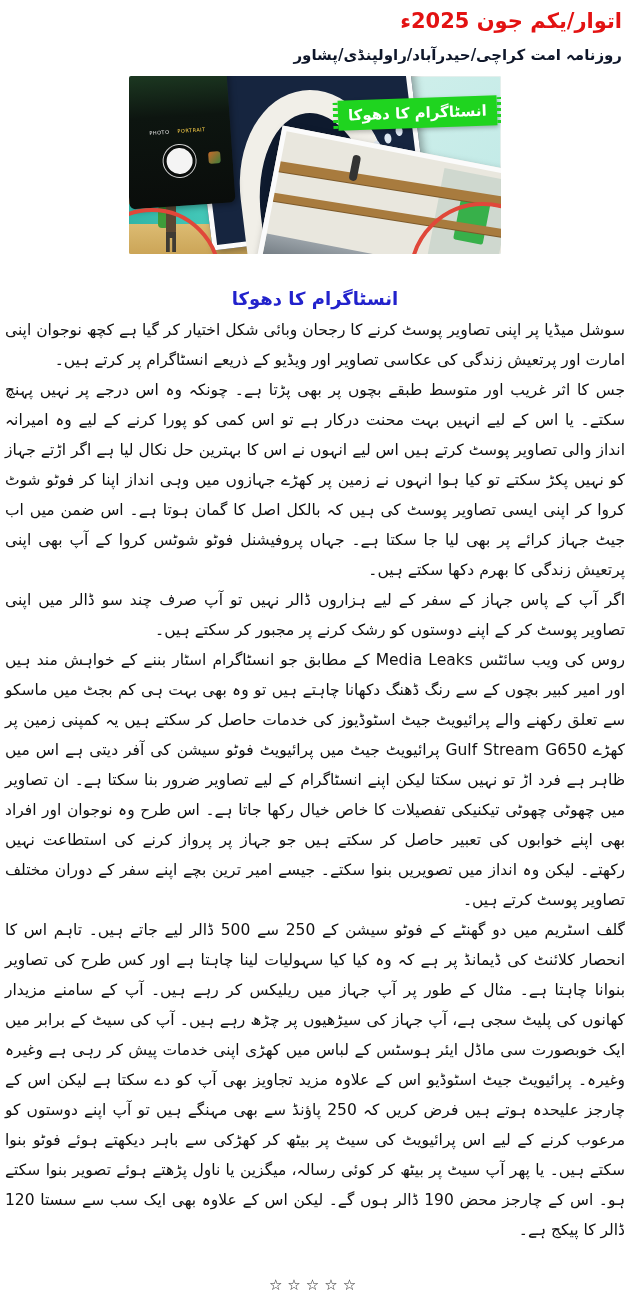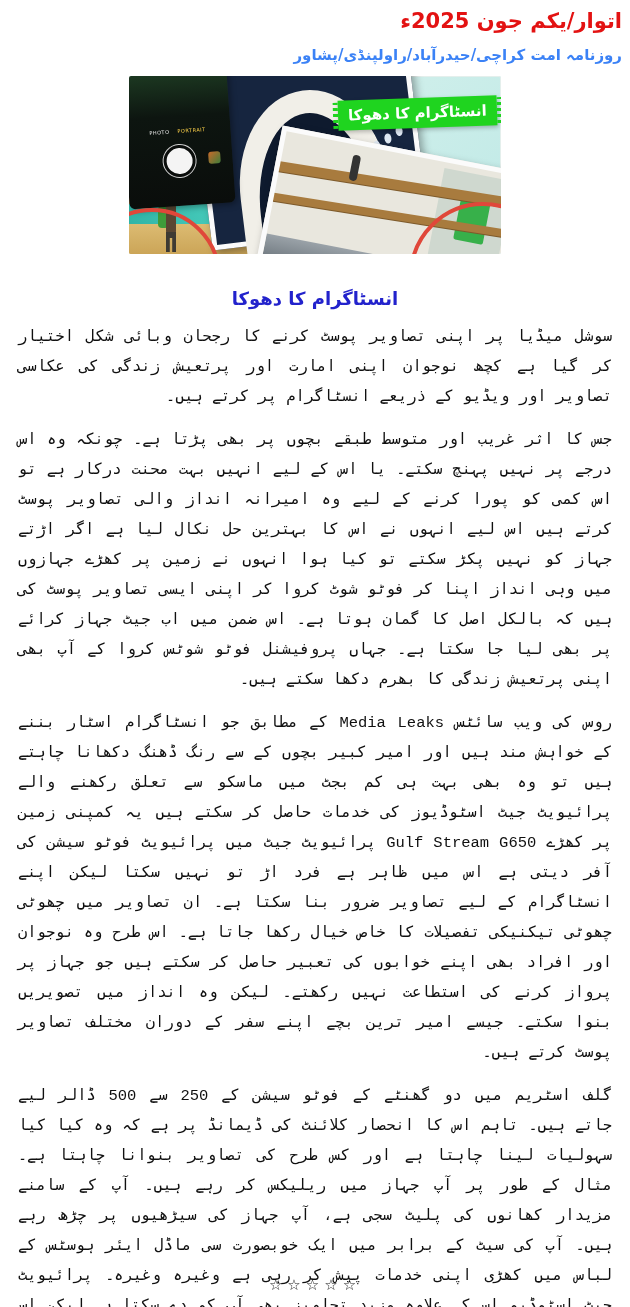--- a/index.html
+++ b/index.html
@@ -8,21 +8,21 @@
     font-family:"DejaVu Sans",sans-serif;color:#111;overflow:hidden;
   }
   .page{width:630px;height:1302px;position:relative;background:#fff;}
 
   
   .header{padding:6px 8px 0 8px;direction:rtl;text-align:right;}
   .date-line{
     color:#e31212;font-weight:bold;font-size:21px;line-height:30px;
   }
   .edition-line{
-    color:#3b82f6;font-size:15px;font-weight:bold;line-height:26px;margin-top:6px;
+    color:#0f172a;font-size:15px;font-weight:bold;line-height:26px;margin-top:6px;
   }
 
   
   .collage{
     position:relative;width:372px;height:178px;margin:8px auto 0 auto;
     background:linear-gradient(135deg,#eef8f2 0%,#cdeeea 55%,#bfe9e6 100%);
     overflow:hidden;border-radius:2px;box-shadow:0 0 0 1px #e4efec inset;
   }
   .phone-ui{
     position:absolute;left:-4px;top:-6px;width:106px;height:136px;
@@ -112,21 +112,21 @@
 
   
   .article-title{
     margin:34px 0 4px 0;text-align:center;color:#2222cc;
     font-size:18px;font-weight:bold;direction:rtl;
   }
   .article-body{
     direction:rtl;text-align:justify;margin:6px 5px 0 5px;
     font-size:15.5px;line-height:30px;color:#101010;
   }
-  .article-body p{margin:13px;padding:0;font-family:Liberation Mono, monospace;}
+  .article-body p{margin:0;padding:0;}
 
   
   .stars{
     position:absolute;left:0;bottom:8px;width:100%;text-align:center;
     font-size:15px;letter-spacing:5px;color:#222;
   }
 </style>
 </head>
 <body>
 
@@ -186,20 +186,21 @@
 
     <div class="arc left"></div>
     <div class="arc right"></div>
   </div>
 
   <h1 class="article-title">انسٹاگرام کا دھوکا</h1>
 
   <div class="article-body">
     <p>سوشل میڈیا پر اپنی تصاویر پوسٹ کرنے کا رجحان وبائی شکل اختیار کر گیا ہے کچھ نوجوان اپنی امارت اور پرتعیش زندگی کی عکاسی تصاویر اور ویڈیو کے ذریعے انسٹاگرام پر کرتے ہیں۔</p>
     <p>جس کا اثر غریب اور متوسط طبقے بچوں پر بھی پڑتا ہے۔ چونکہ وہ اس درجے پر نہیں پہنچ سکتے۔ یا اس کے لیے انہیں بہت محنت درکار ہے تو اس کمی کو پورا کرنے کے لیے وہ امیرانہ انداز والی تصاویر پوسٹ کرتے ہیں اس لیے انہوں نے اس کا بہترین حل نکال لیا ہے اگر اڑتے جہاز کو نہیں پکڑ سکتے تو کیا ہوا انہوں نے زمین پر کھڑے جہازوں میں وہی انداز اپنا کر فوٹو شوٹ کروا کر اپنی ایسی تصاویر پوسٹ کی ہیں کہ بالکل اصل کا گمان ہوتا ہے۔ اس ضمن میں اب جیٹ جہاز کرائے پر بھی لیا جا سکتا ہے۔ جہاں پروفیشنل فوٹو شوٹس کروا کے آپ بھی اپنی پرتعیش زندگی کا بھرم دکھا سکتے ہیں۔</p>
+    <p>اگر آپ کے پاس جہاز کے سفر کے لیے ہزاروں ڈالر نہیں تو آپ صرف چند سو ڈالر میں اپنی تصاویر پوسٹ کر کے اپنے دوستوں کو رشک کرنے پر مجبور کر سکتے ہیں۔</p>
     <p>روس کی ویب سائٹس Media Leaks کے مطابق جو انسٹاگرام اسٹار بننے کے خواہش مند ہیں اور امیر کبیر بچوں کے سے رنگ ڈھنگ دکھانا چاہتے ہیں تو وہ بھی بہت ہی کم بجٹ میں ماسکو سے تعلق رکھنے والے پرائیویٹ جیٹ اسٹوڈیوز کی خدمات حاصل کر سکتے ہیں یہ کمپنی زمین پر کھڑے Gulf Stream G650 پرائیویٹ جیٹ میں پرائیویٹ فوٹو سیشن کی آفر دیتی ہے اس میں ظاہر ہے فرد اڑ تو نہیں سکتا لیکن اپنے انسٹاگرام کے لیے تصاویر ضرور بنا سکتا ہے۔ ان تصاویر میں چھوٹی چھوٹی تیکنیکی تفصیلات کا خاص خیال رکھا جاتا ہے۔ اس طرح وہ نوجوان اور افراد بھی اپنے خوابوں کی تعبیر حاصل کر سکتے ہیں جو جہاز پر پرواز کرنے کی استطاعت نہیں رکھتے۔ لیکن وہ انداز میں تصویریں بنوا سکتے۔ جیسے امیر ترین بچے اپنے سفر کے دوران مختلف تصاویر پوسٹ کرتے ہیں۔</p>
     <p>گلف اسٹریم میں دو گھنٹے کے فوٹو سیشن کے 250 سے 500 ڈالر لیے جاتے ہیں۔ تاہم اس کا انحصار کلائنٹ کی ڈیمانڈ پر ہے کہ وہ کیا کیا سہولیات لینا چاہتا ہے اور کس طرح کی تصاویر بنوانا چاہتا ہے۔ مثال کے طور پر آپ جہاز میں ریلیکس کر رہے ہیں۔ آپ کے سامنے مزیدار کھانوں کی پلیٹ سجی ہے، آپ جہاز کی سیڑھیوں پر چڑھ رہے ہیں۔ آپ کی سیٹ کے برابر میں ایک خوبصورت سی ماڈل ایئر ہوسٹس کے لباس میں کھڑی اپنی خدمات پیش کر رہی ہے وغیرہ وغیرہ۔ پرائیویٹ جیٹ اسٹوڈیو اس کے علاوہ مزید تجاویز بھی آپ کو دے سکتا ہے لیکن اس کے چارجز علیحدہ ہوتے ہیں فرض کریں کہ 250 پاؤنڈ سے بھی مہنگے ہیں تو آپ اپنے دوستوں کو مرعوب کرنے کے لیے اس پرائیویٹ کی سیٹ پر بیٹھ کر کھڑکی سے باہر دیکھتے ہوئے فوٹو بنوا سکتے ہیں۔ یا پھر آپ سیٹ پر بیٹھ کر کوئی رسالہ، میگزین یا ناول پڑھتے ہوئے تصویر بنوا سکتے ہو۔ اس کے چارجز محض 190 ڈالر ہوں گے۔ لیکن اس کے علاوہ بھی ایک سب سے سستا 120 ڈالر کا پیکج ہے۔</p>
 
   </div>
 
   <div class="stars">☆☆☆☆☆</div>
 
 </div>
 
 </body></html>

